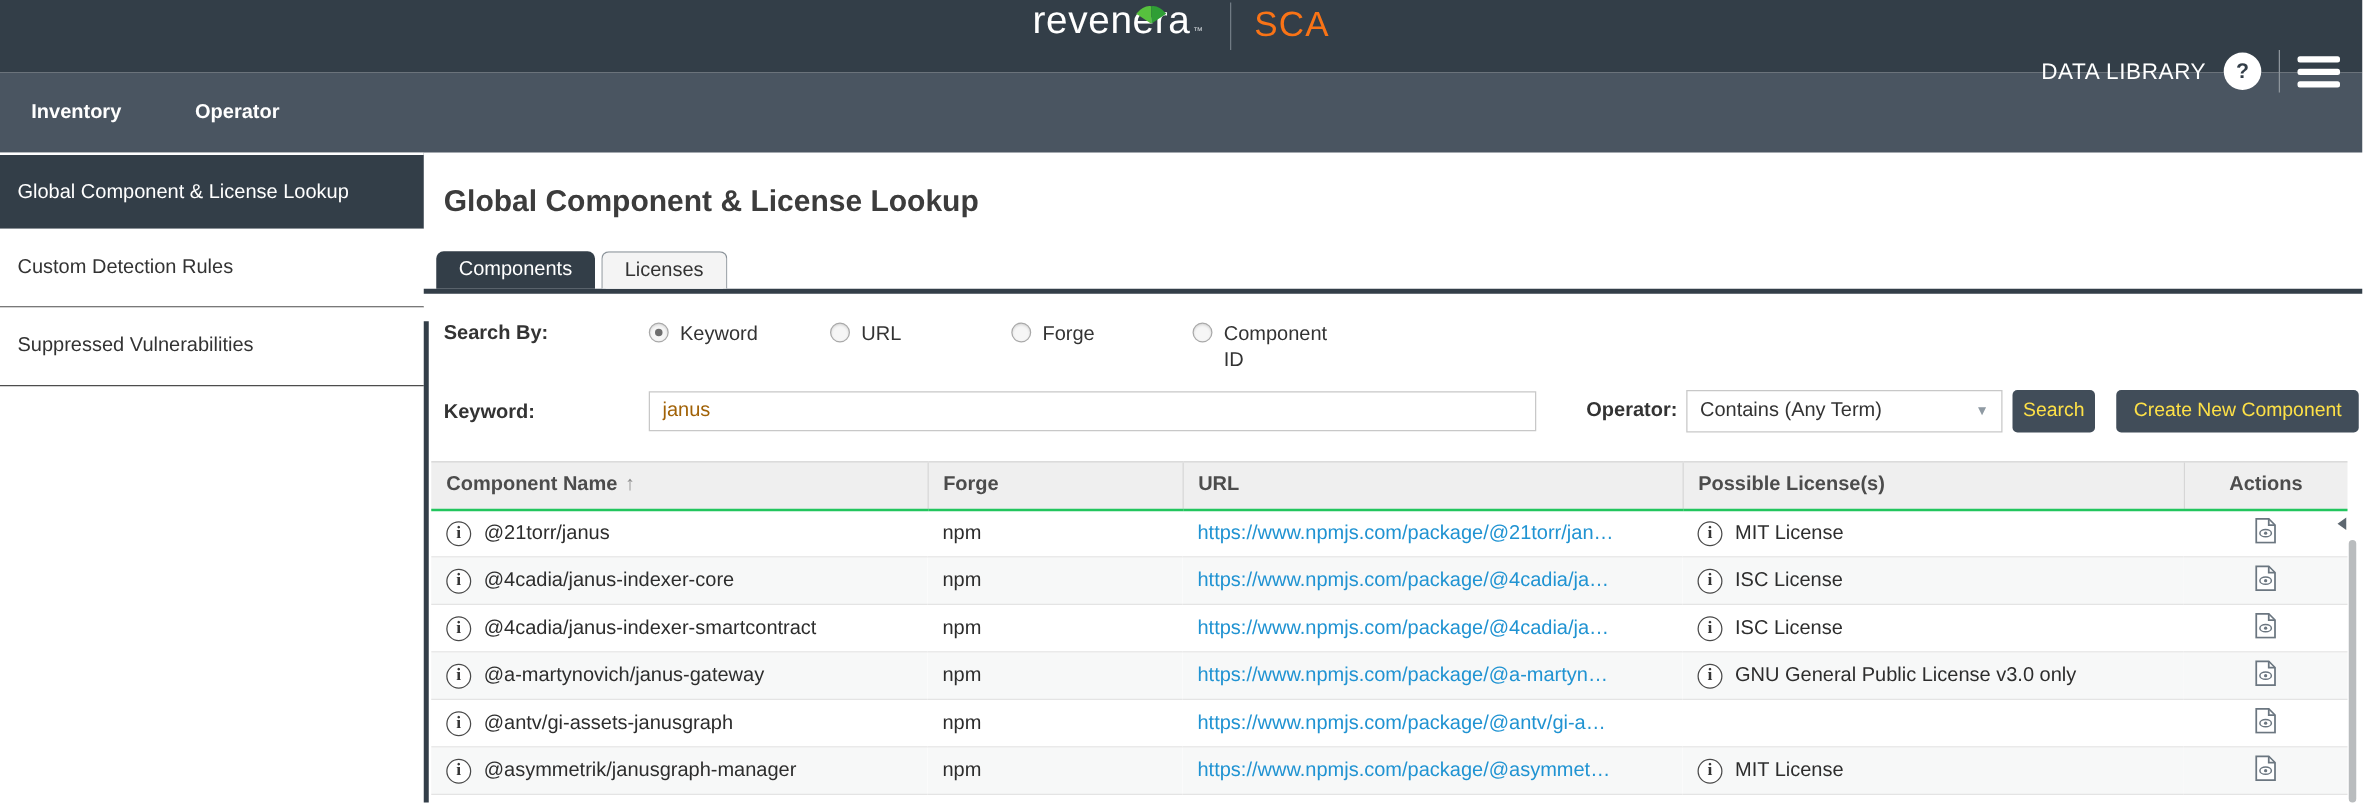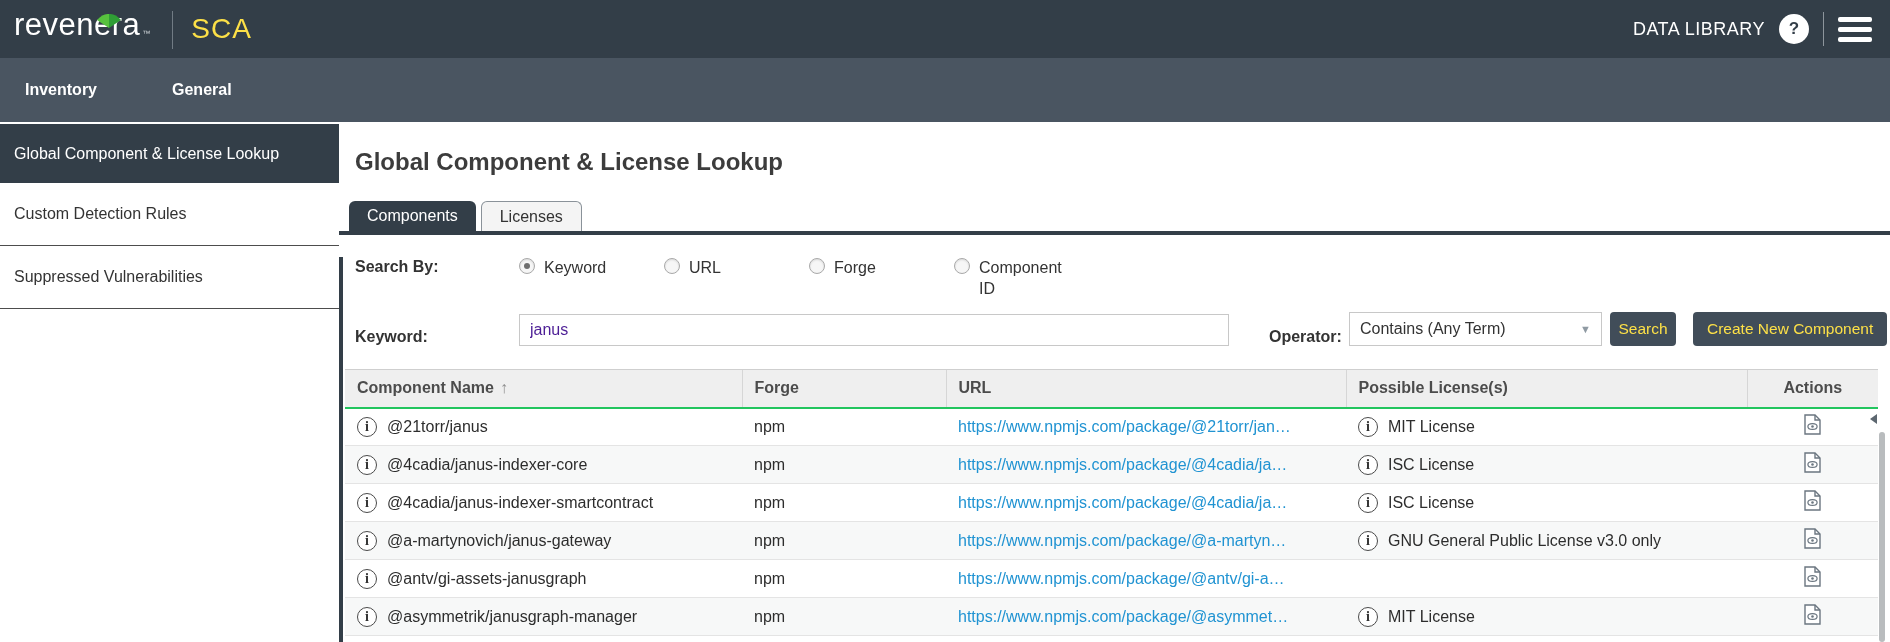--- a/index.html
+++ b/index.html
@@ -1,40 +1,40 @@
 <!DOCTYPE html>
 <html><head>
 <meta charset="utf-8">
 <style>
   * { margin:0; padding:0; box-sizing:border-box; }
   html,body { width:1890px; height:642px; overflow:hidden; background:#fff;
               font-family:"Liberation Sans", sans-serif; }
 
   
   .app-header { position:relative; height:58px; background:#333e48; display:flex;
-                align-items:center; padding:0 14px; color:#fff; }
+                align-items:center; padding:0 14px; color:#fff;flex-direction:column; }
   .logo-wrap { position:relative; display:flex; align-items:flex-end; }
   .logo-text { font-size:31px; color:#fff; letter-spacing:.5px; line-height:1; padding-bottom:9px; }
   .logo-mark { position:absolute; left:81px; top:4px; }
   .logo-tm { font-size:8px; color:#cfd4d8; margin:0 0 11px 2px; }
   .logo-divider { width:1px; height:38px; background:#717b84; margin:0 18px 0 22px; }
-  .product-name { font-size:28px; font-weight:400; letter-spacing:1px; color:#fde047; padding-bottom:4px; }
+  .product-name { font-size:28px; font-weight:400; letter-spacing:1px; color:#f97316; padding-bottom:4px; }
   .header-right { margin-left:auto; display:flex; align-items:center; gap:14px; }
   .data-library { font-size:18px; letter-spacing:.5px; color:#fff; cursor:pointer; }
   .help-circle { width:30px; height:30px; border-radius:50%; background:#fff; color:#333e48;
                  font-weight:bold; font-size:17px; display:flex; align-items:center;
                  justify-content:center; cursor:pointer; }
   .header-divider { width:1px; height:34px; background:#8d959c; }
   .hamburger { width:34px; height:25px; display:flex; flex-direction:column;
                justify-content:space-between; cursor:pointer; margin-right:4px; }
   .hamburger div { height:5px; background:#fff; border-radius:2px; }
 
   
   .primary-nav { height:64px; background:#4a5561; display:flex; align-items:center;
-                 padding-left:25px; gap:75px; }
+                 padding-left:25px; gap:59px; }
   .nav-item { color:#fff; font-size:16px; font-weight:bold; cursor:pointer; }
 
   
   .content { display:flex; height:520px; }
   .sidebar { width:339px; flex:0 0 339px; }
   .side-item { font-size:16px; color:#333; padding:0 0 0 14px; display:flex; align-items:center;
                height:63px; border-bottom:1px solid #4d4d4d; background:#fff; cursor:pointer; }
   .side-item.active { background:#333e48; color:#fff; height:61px; border-top:2px solid #fff;
                       border-bottom:none; }
 
@@ -46,32 +46,32 @@
          border-radius:6px 6px 0 0; cursor:pointer; }
   .tab.active { background:#333e48; color:#fff; }
   .tab.inactive { background:#f4f4f4; color:#333; border:1px solid #8a9299; border-bottom:none; margin-left:5px; }
   .tab-underline { height:4px; background:#333e48; }
 
   .panel { border-left:4px solid #333e48; min-height:406px; }
 
   
   .form-row { display:flex; margin-left:12px; align-items:flex-start; }
   .row-searchby { margin-top:22px; min-height:44px; align-items:flex-start; }
-  .row-keyword { margin-top:11px; align-items:flex-end; }
+  .row-keyword { margin-top:11px; align-items:center; }
   .form-label { width:164px; font-size:16px; font-weight:bold; color:#333; padding-top:1px; }
   .radio-opt { display:flex; align-items:flex-start; width:145px; cursor:pointer; }
   .radio-opt:last-child { width:110px; }
   .radio-circle { width:16px; height:16px; border-radius:50%; border:1px solid #a9a9a9;
                   background:#f6f6f6; margin:1px 9px 0 0; flex:0 0 16px; position:relative;
                   box-shadow:inset 0 1px 2px rgba(0,0,0,.12); }
   .radio-circle.checked::after { content:""; position:absolute; left:4px; top:4px; width:6px;
                   height:6px; border-radius:50%; background:#6e6e6e; }
   .radio-label { font-size:16px; color:#333; line-height:21px; max-width:92px; }
   .keyword-input { width:710px; height:32px; border:1px solid #c8c8c8; font-size:16px;
-                   color:#4c1d95; padding:0 10px; font-family:"Liberation Sans", sans-serif; }
+                   color:#a16207; padding:0 10px; font-family:"Liberation Sans", sans-serif; }
   .operator-label { font-size:16px; font-weight:bold; color:#333; margin-left:40px; width:80px; }
   .operator-select { width:253px; height:34px; border:1px solid #c8c8c8; background:#fff;
                      display:flex; align-items:center; padding:0 10px; font-size:16px; color:#333;
                      cursor:pointer; margin-left:0; justify-content:space-between; }
   .select-caret { color:#8f9aa3; font-size:11px; }
   .btn { height:34px; background:#414d59; color:#fde047; border:none; border-radius:4px;
          font-size:15.5px; font-family:"Liberation Sans", sans-serif; cursor:pointer; }
   .btn-search { width:66px; margin-left:8px; }
   .btn-create { padding:0 14px; margin-left:17px; }
 
@@ -127,21 +127,21 @@
     <span class="hamburger">
       <div></div>
         <div></div>
         <div></div>
     </span>
   </div>
 </header>
 
 <nav class="primary-nav">
   <span class="nav-item">Inventory</span>
-  <span class="nav-item">General</span>
+  <span class="nav-item">Operator</span>
 </nav>
 
 <div class="content">
   <aside class="sidebar">
     <div class="side-item active">Global Component &amp; License Lookup</div>
     <div class="side-item">Custom Detection Rules</div>
     <div class="side-item">Suppressed Vulnerabilities</div>
   </aside>
 
   <main class="main">

